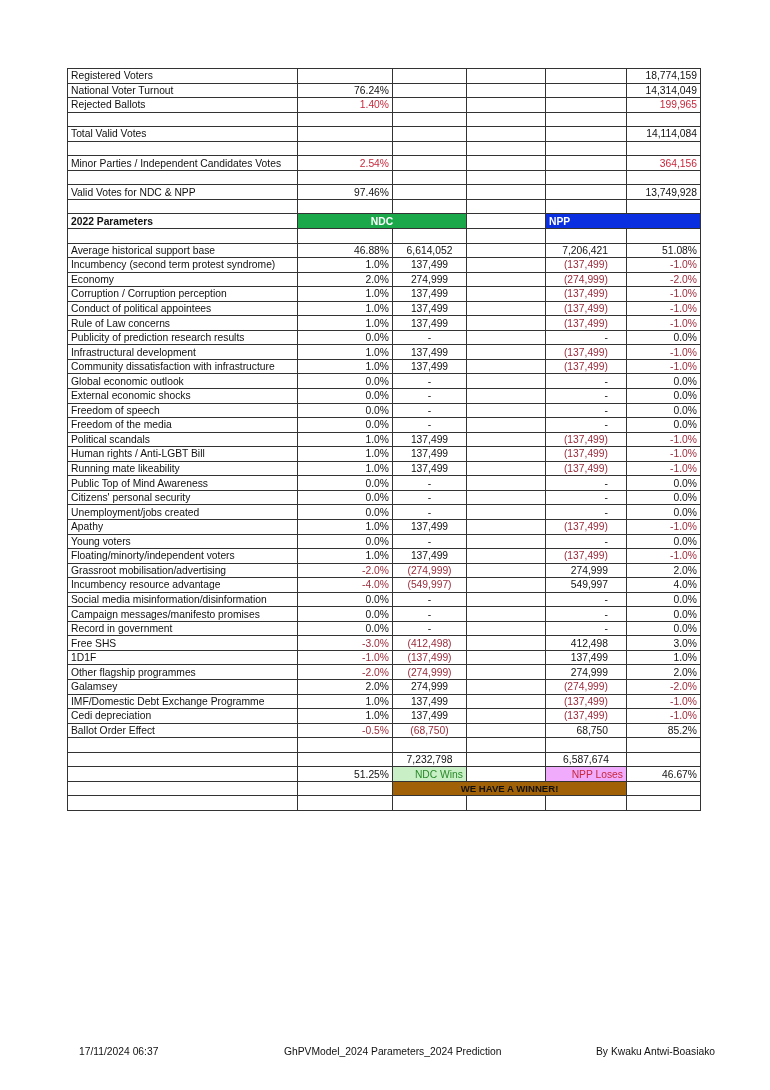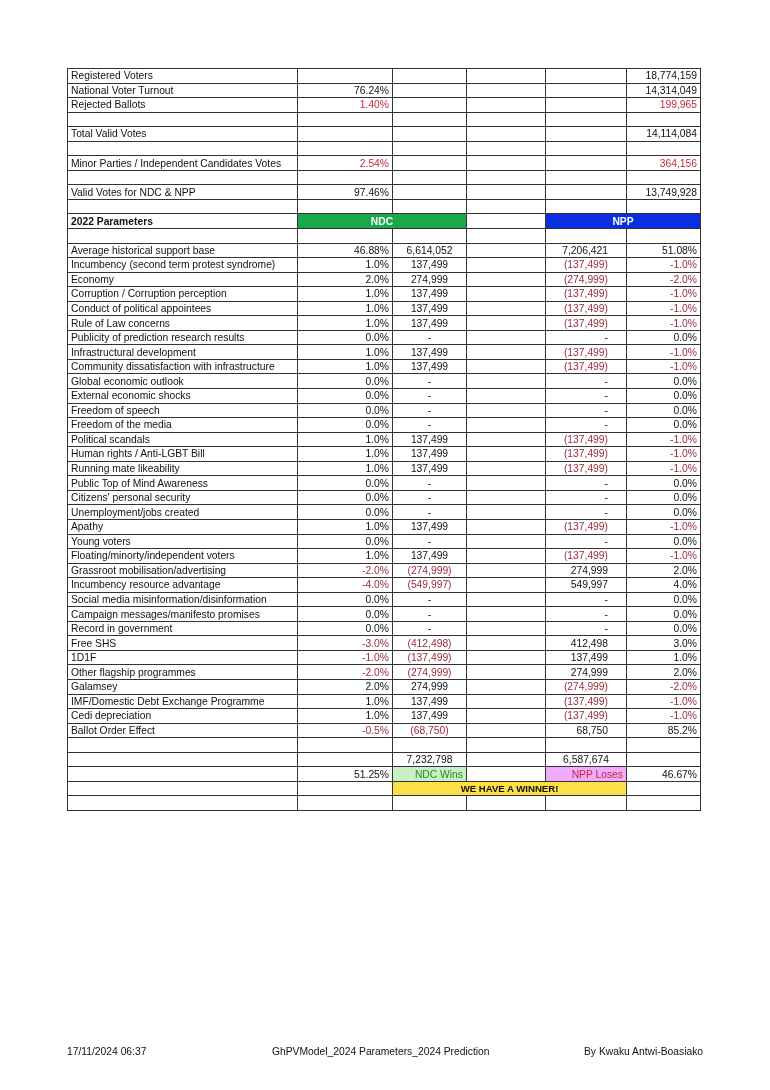--- a/index.html
+++ b/index.html
@@ -14,25 +14,25 @@
   #sheet col.c2 { width: 74px; }
   #sheet col.c3 { width: 79px; }
   #sheet col.c4 { width: 81px; }
   #sheet col.c5 { width: 74px; }
   .r { text-align: right; }
   .c { text-align: center; }
   .neg { color: #9b2a3a; }
   .red { color: #c8283c; }
   .bold { font-weight: bold; }
   .ndc-head { background: #1aa84a; color: #ffffff; font-weight: bold; text-align: center; }
-  .npp-head { background: #0a2fe0; color: #ffffff; font-weight: bold; text-align: center; }
+  .npp-head { background: #0a2fe0; color: #ffffff; font-weight: bold; text-align: left; }
   .ndc-wins { background: #c9efc6; color: #2a8a2a; text-align: right; }
   .npp-loses { background: #f0abfc; color: #c8283c; text-align: right; }
-  .winner { background: #fde047; color: #111; font-weight: bold; text-align: center; font-size: 9.6px; }
-  .footer { position: absolute; top: 1046px; font-size: 10.3px; color: #111; }
+  .winner { background: #a16207; color: #111; font-weight: bold; text-align: center; font-size: 9.6px; }
+  .footer { position: absolute; top: 1046px; font-size: 10.3px; color: #111; margin-left: 12px; }
   #f-left { left: 67px; }
   #f-mid { left: 272px; }
   #f-right { left: 584px; }
 </style>
 </head>
 <body>
 
 <table id="sheet">
   <colgroup>
     <col class="c0">

